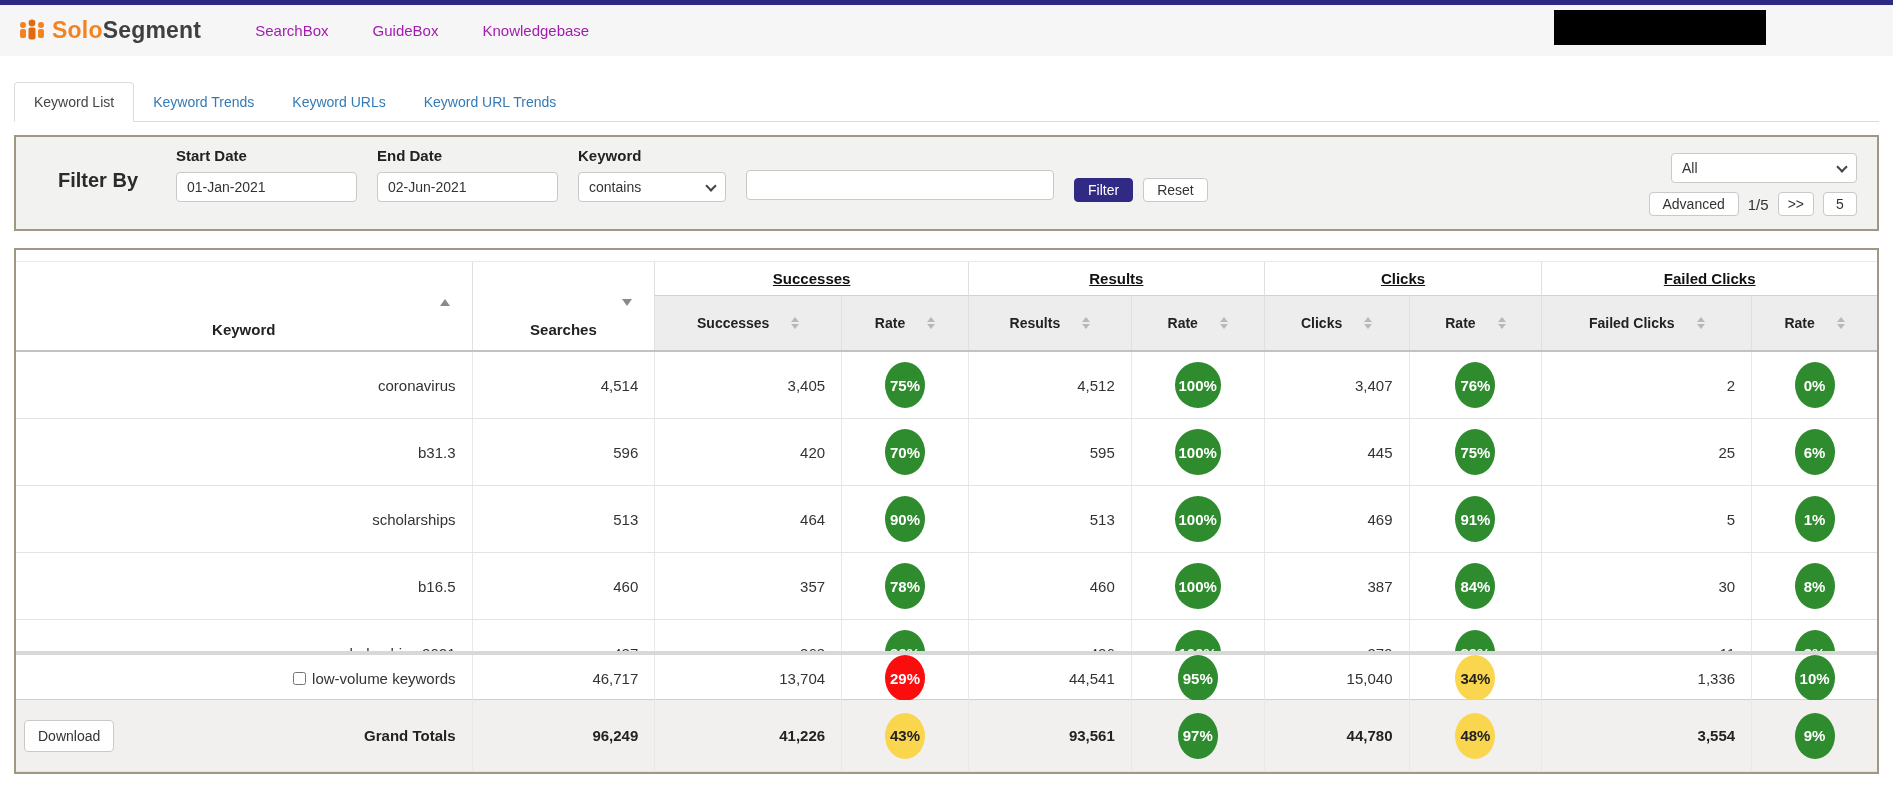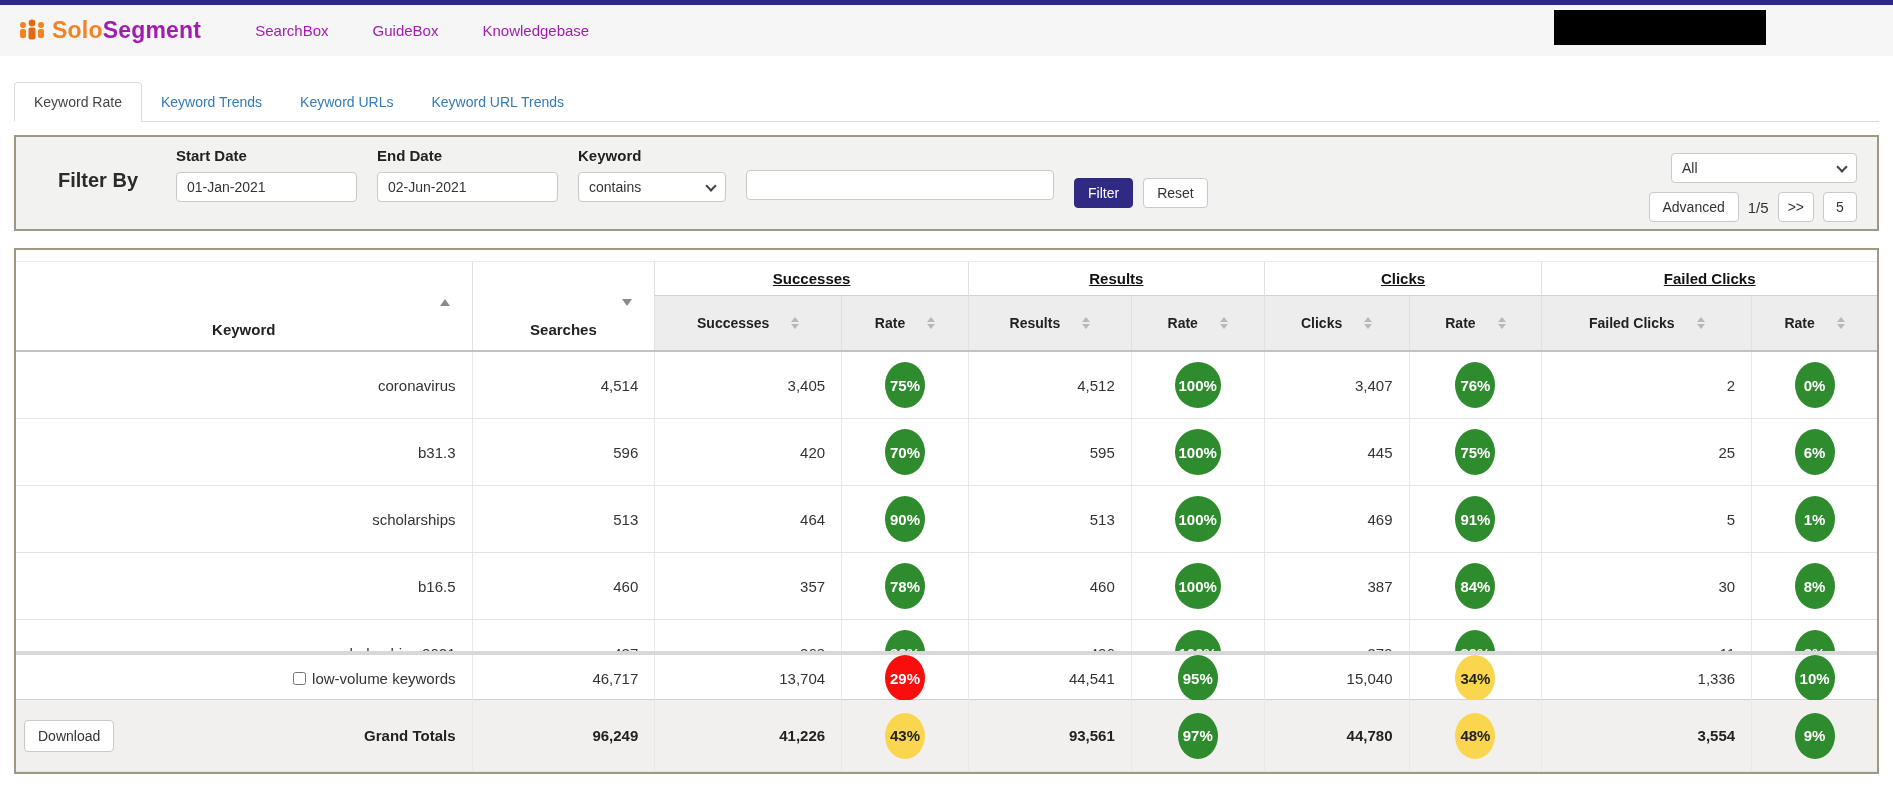--- a/index.html
+++ b/index.html
@@ -6,21 +6,21 @@
   html,body { width:1893px; height:807px; background:#fff; overflow:hidden;
     font-family:"Liberation Sans", sans-serif; color:#333; }
 
   
   .topstrip { height:5px; background:#2e2a84; width:100%; }
   .navbar { height:51px; background:#f6f6f6; display:flex; align-items:center; position:relative; }
   .brand { display:flex; align-items:center; margin-left:18px; cursor:pointer; }
   .brand svg { width:28px; height:26px; margin-right:6px; }
   .brand-text { font-size:23px; font-weight:700; letter-spacing:.2px; }
   .brand-solo { color:#f58220; }
-  .brand-segment { color:#a21caf;text-align:right; }
+  .brand-segment { color:#404040;text-align:right; }
   .nav-items { display:flex; margin-left:32px; }
   .nav-item { font-size:15px; color:#a21caf; padding:10px 22px; cursor:pointer; }
   .redacted { position:absolute; left:1554px; top:5px; width:212px; height:35px; background:#000; }
 
   
   .tabs { display:flex; align-items:flex-end; margin:26px 14px 0 14px; border-bottom:1px solid #dcdcdc; }
   .tab { font-size:14px; padding:11px 19px; cursor:pointer; }
   .tab.active { background:#fff; border:1px solid #dcdcdc; border-bottom:1px solid #fff;
     border-radius:4px 4px 0 0; margin-bottom:-1px; color:#444; }
   .tab.link { color:#337ab7; }
@@ -33,21 +33,21 @@
   .fgroup label { display:block; font-size:15px; font-weight:700; color:#222; margin-bottom:8px; }
   .tinput { height:30px; border:1px solid #c9c9c9; border-radius:4px; background:#fff;
     font-size:14px; color:#333; padding:0 10px; font-family:"Liberation Sans",sans-serif; }
   .w-date { width:181px; }
   .w-op { width:148px; }
   .w-kw { width:308px; }
   .selwrap { position:relative; display:inline-block; }
   .selwrap select { appearance:none; -webkit-appearance:none; width:100%; }
   .chev { position:absolute; right:11px; top:10px; width:8px; height:8px;
     border-right:2px solid #444; border-bottom:2px solid #444; transform:rotate(45deg); pointer-events:none; }
-  .btn { height:30px; border:1px solid #c9c9c9; border-radius:4px; background:#fff;
+  .btn { height:24px; border:1px solid #c9c9c9; border-radius:4px; background:#fff;
     font-size:14px; color:#333; padding:0 13px; cursor:pointer; font-family:"Liberation Sans",sans-serif; }
   .btn-primary { background:#312a85; border-color:#312a85; color:#fff; }
   .btn-row { margin-top:31px; display:flex; gap:10px; }
   .filter-right { margin-left:auto; display:flex; flex-direction:column; align-items:flex-end; margin-top:6px; margin-right:4px; }
   .pager-row { display:flex; align-items:center; gap:9px; margin-top:9px; }
   .page-ind { font-size:15px; color:#333; }
   .w-all { width:186px; }
   .btn-sq { min-width:34px; text-align:center; padding:0 9px; }
 
   
@@ -115,21 +115,21 @@
   </div>
   <div class="nav-items">
     <div class="nav-item">SearchBox</div>
     <div class="nav-item">GuideBox</div>
     <div class="nav-item">Knowledgebase</div>
   </div>
   <div class="redacted"></div>
 </div>
 
 <div class="tabs">
-  <div class="tab active">Keyword Rate</div>
+  <div class="tab active">Keyword List</div>
   <div class="tab link">Keyword Trends</div>
   <div class="tab link">Keyword URLs</div>
   <div class="tab link">Keyword URL Trends</div>
 </div>
 
 <div class="filter-panel">
   <div class="filter-title">Filter By</div>
 
   <div class="fgroup">
     <label>Start Date</label>

